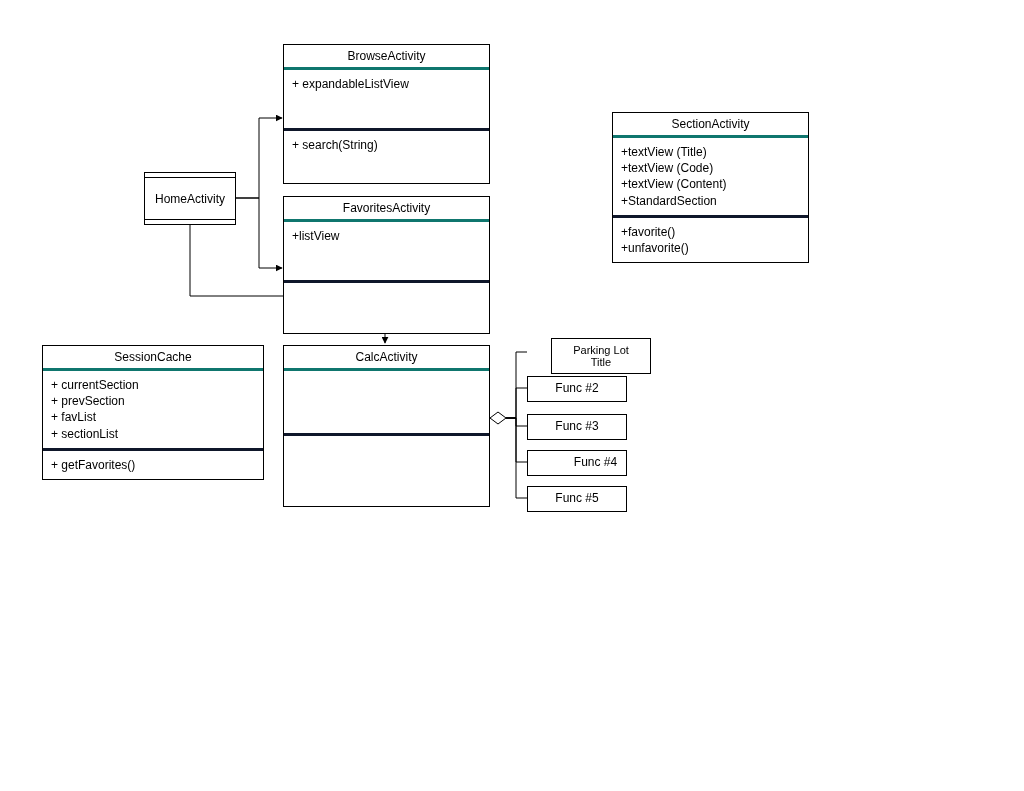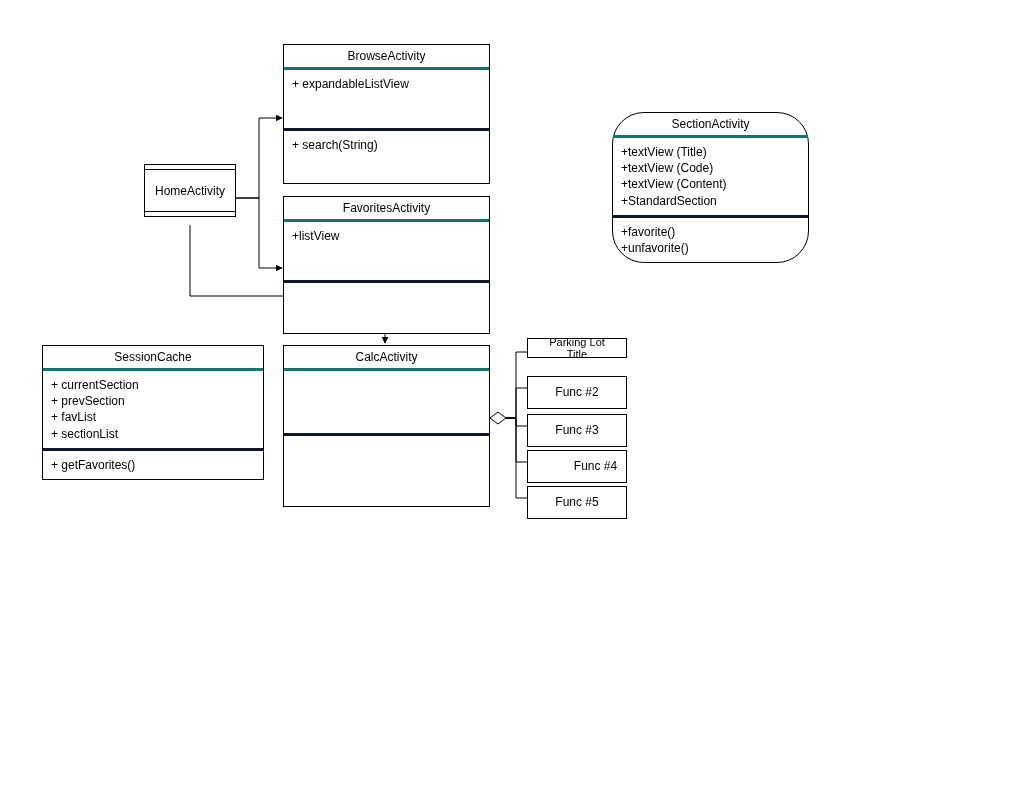--- a/index.html
+++ b/index.html
@@ -37,31 +37,32 @@
   }
   .box .section:last-child {
     border-bottom: none;
   }
   .func-box {
     position: absolute;
     border: 1px solid #000;
     background: #fff;
     box-sizing: border-box;
     width: 100px;
-    height: 33px;
+    height: 26px;
     display: flex;
     align-items: center;
     justify-content: center;
     font-size: 12px;
     text-align: center;
     line-height: 1.1;
   }
   .func-box.small {
     font-size: 11px;
-    height: 20px;
+    height: 36px;
+    margin-left: 24px;
   }
   
   .home-wrap {
     position: absolute;
     box-sizing: border-box;
   }
   .home-outer {
     position: absolute;
     border: 1px solid #000;
     box-sizing: border-box;
@@ -115,21 +116,21 @@
       <polygon points="-8,0 0,-6 8,0 0,6" fill="#fff" stroke="#000"></polygon>
     </g>
 
     <path d="M 506 418 L 516 418 L 516 352 L 527 352" stroke="#000" fill="none"></path>
     <path d="M 506 418 L 516 418 L 516 388 L 527 388" stroke="#000" fill="none"></path>
     <path d="M 506 418 L 516 418 L 516 426 L 527 426" stroke="#000" fill="none"></path>
     <path d="M 506 418 L 516 418 L 516 462 L 527 462" stroke="#000" fill="none"></path>
     <path d="M 506 418 L 516 418 L 516 498 L 527 498" stroke="#000" fill="none"></path>
   </svg>
 
-  <div class="home-wrap" style="left:144px; top:164px; width:92px; height:53px;">
+  <div class="home-wrap" style="left:144px; top:172px; width:92px; height:53px;">
     <div class="home-outer"></div>
     <div class="home-inner">HomeActivity</div>
   </div>
 
   <div class="box" style="left:283px; top:44px; width:207px;">
     <div class="title">BrowseActivity</div>
     <div class="section" style="height:46px;">
       <div>+ expandableListView</div>
     </div>
     <div class="section" style="height:40px;">
@@ -157,21 +158,21 @@
       <div>+ getFavorites()</div>
     </div>
   </div>
 
   <div class="box" style="left:283px; top:345px; width:207px;">
     <div class="title">CalcActivity</div>
     <div class="section" style="height:50px;"></div>
     <div class="section" style="height:58px;"></div>
   </div>
 
-  <div class="box" style="left:612px; top:112px; width:197px;border-radius:32px;">
+  <div class="box" style="left:612px; top:112px; width:197px;">
     <div class="title">SectionActivity</div>
     <div class="section">
       <div>+textView (Title)</div>
       <div>+textView (Code)</div>
       <div>+textView (Content)</div>
       <div>+StandardSection</div>
     </div>
     <div class="section">
       <div>+favorite()</div>
       <div>+unfavorite()</div>

